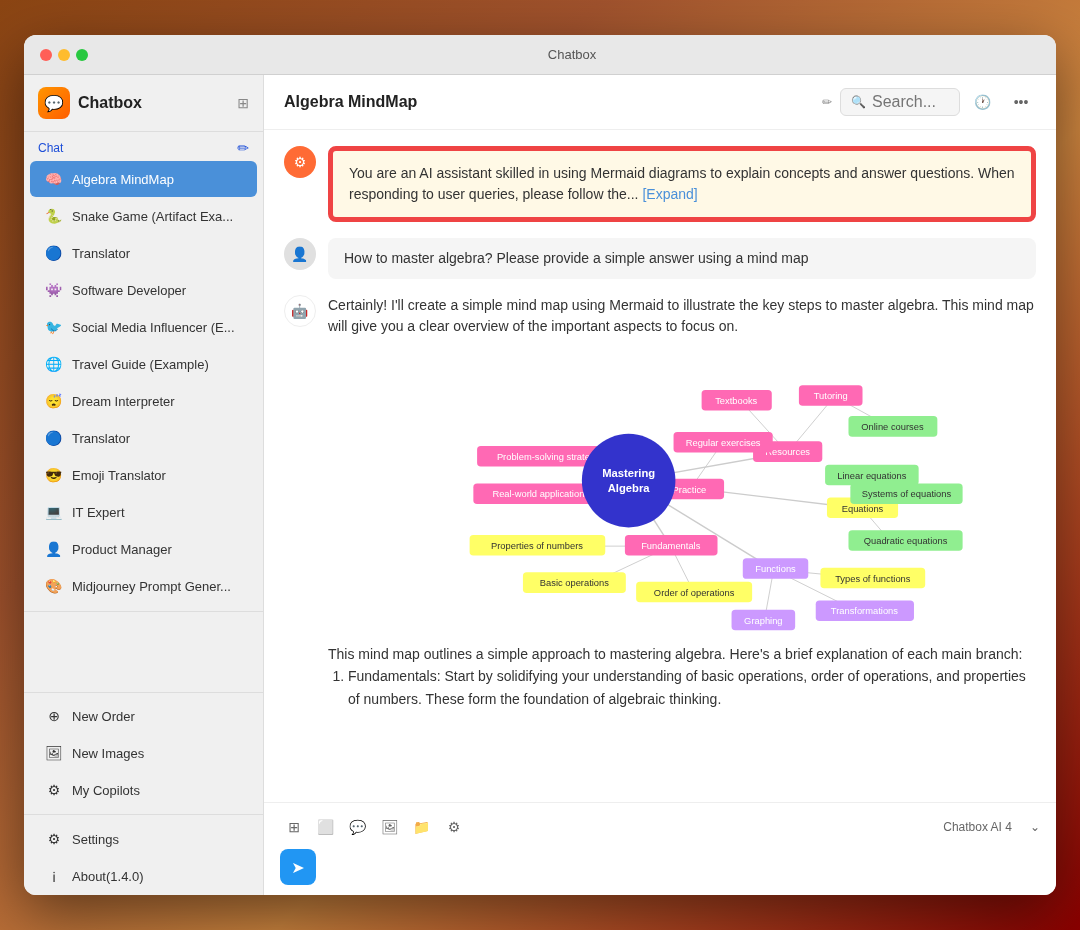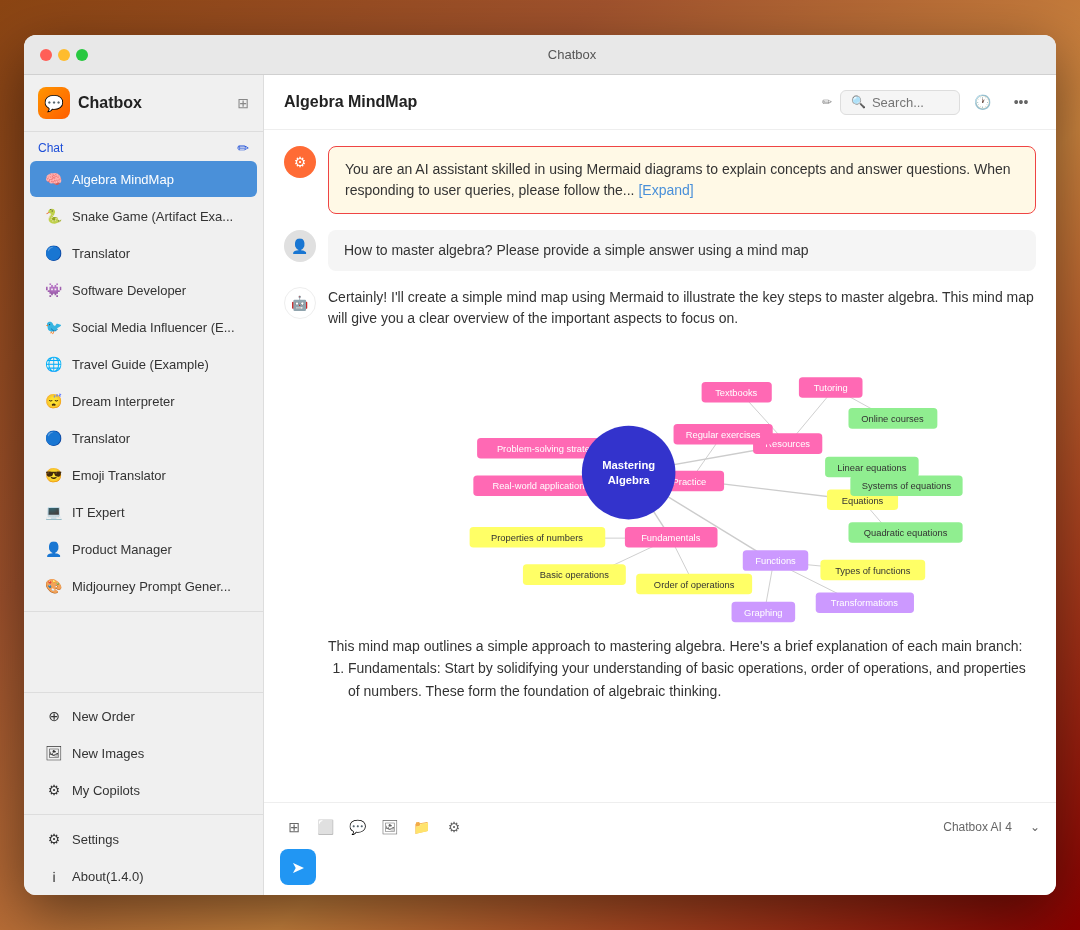--- a/index.html
+++ b/index.html
@@ -178,21 +178,21 @@
       background: #f5f5f5;
       border: 1px solid #ddd;
       border-radius: 6px;
       padding: 4px 10px;
       gap: 6px;
       width: 120px;
     }
     .search-box input {
       border: none;
       background: transparent;
-      font-size: 13px;
+      font-size: 16px;
       outline: none;
       color: #701a75;
       width: 80px;
     }
     .search-icon-small { color: #999; font-size: 12px; }
     .header-btn {
       width: 30px;
       height: 30px;
       display: flex;
       align-items: center;
@@ -239,21 +239,21 @@
       overflow: hidden;
     }
     .message-content {
       flex: 1;
       font-size: 14px;
       color: #333;
       line-height: 1.5;
     }
     .system-message {
       background: #fff9e6;
-      border: 1px solid #ef4444;
+      border: 5px solid #ef4444;
       border-radius: 8px;
       padding: 12px 16px;
     }
     .expand-link {
       color: #4a90d9;
       cursor: pointer;
     }
     .user-message {
       background: #f5f5f5;
       border-radius: 8px;

